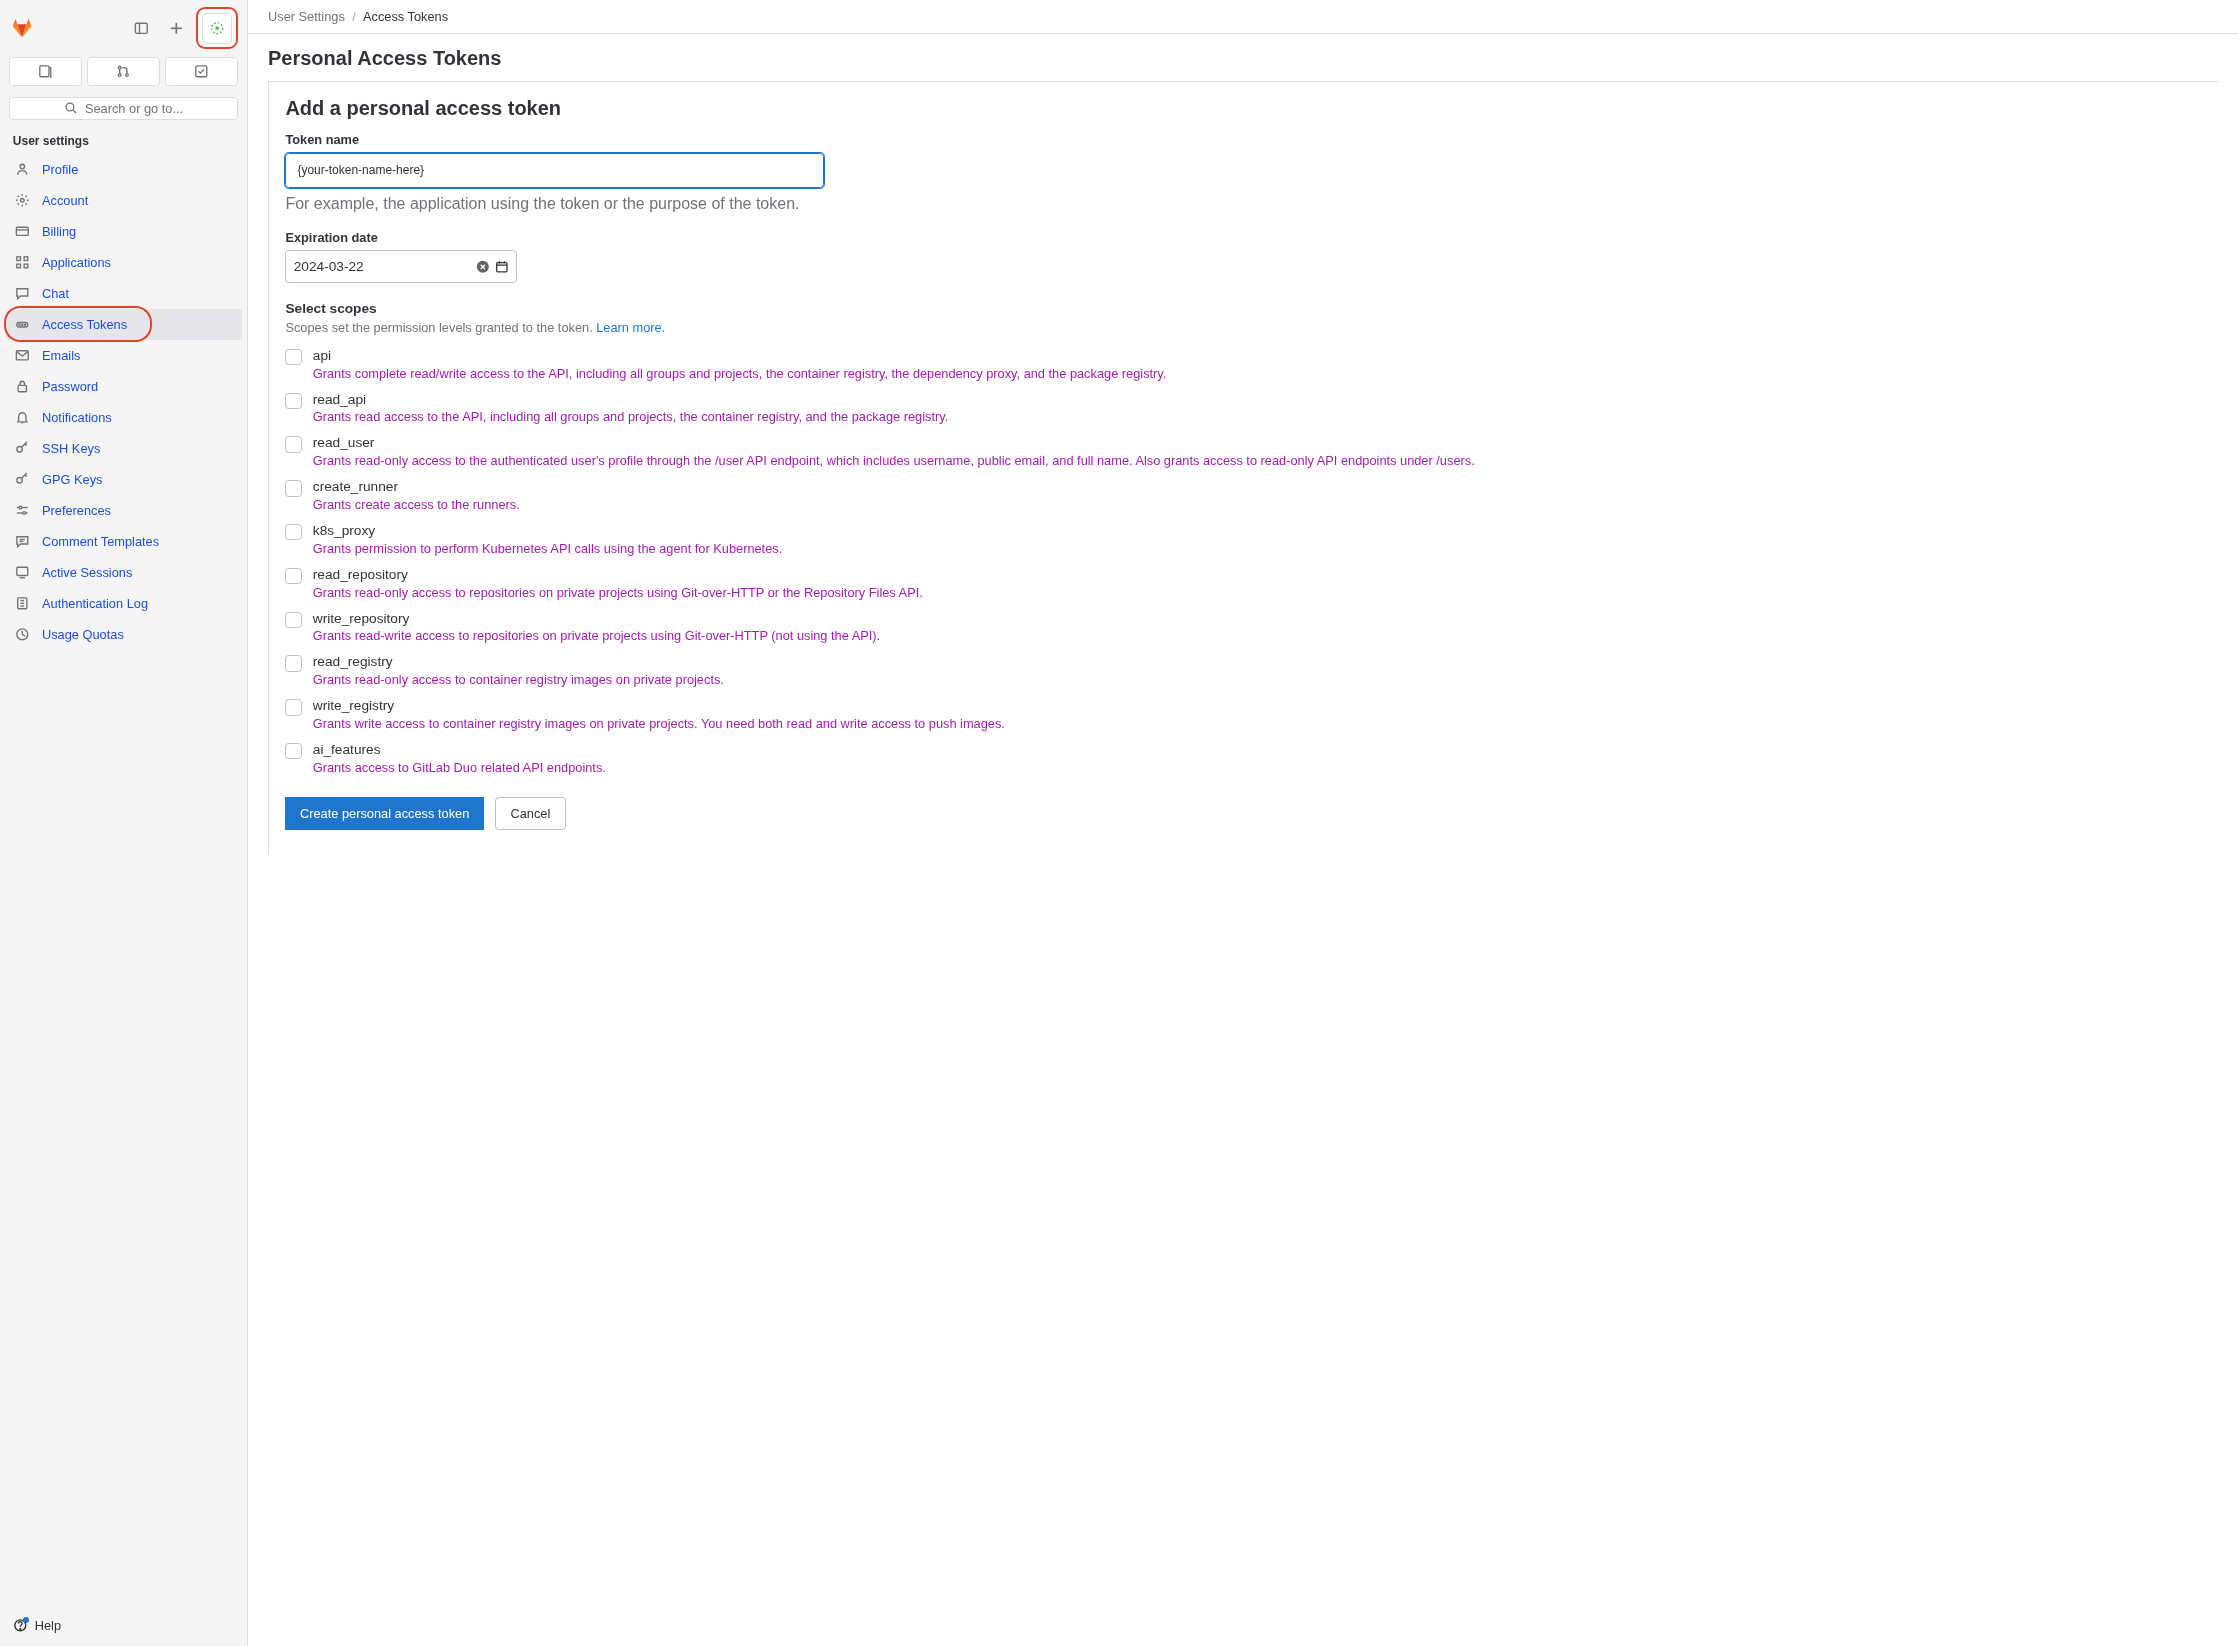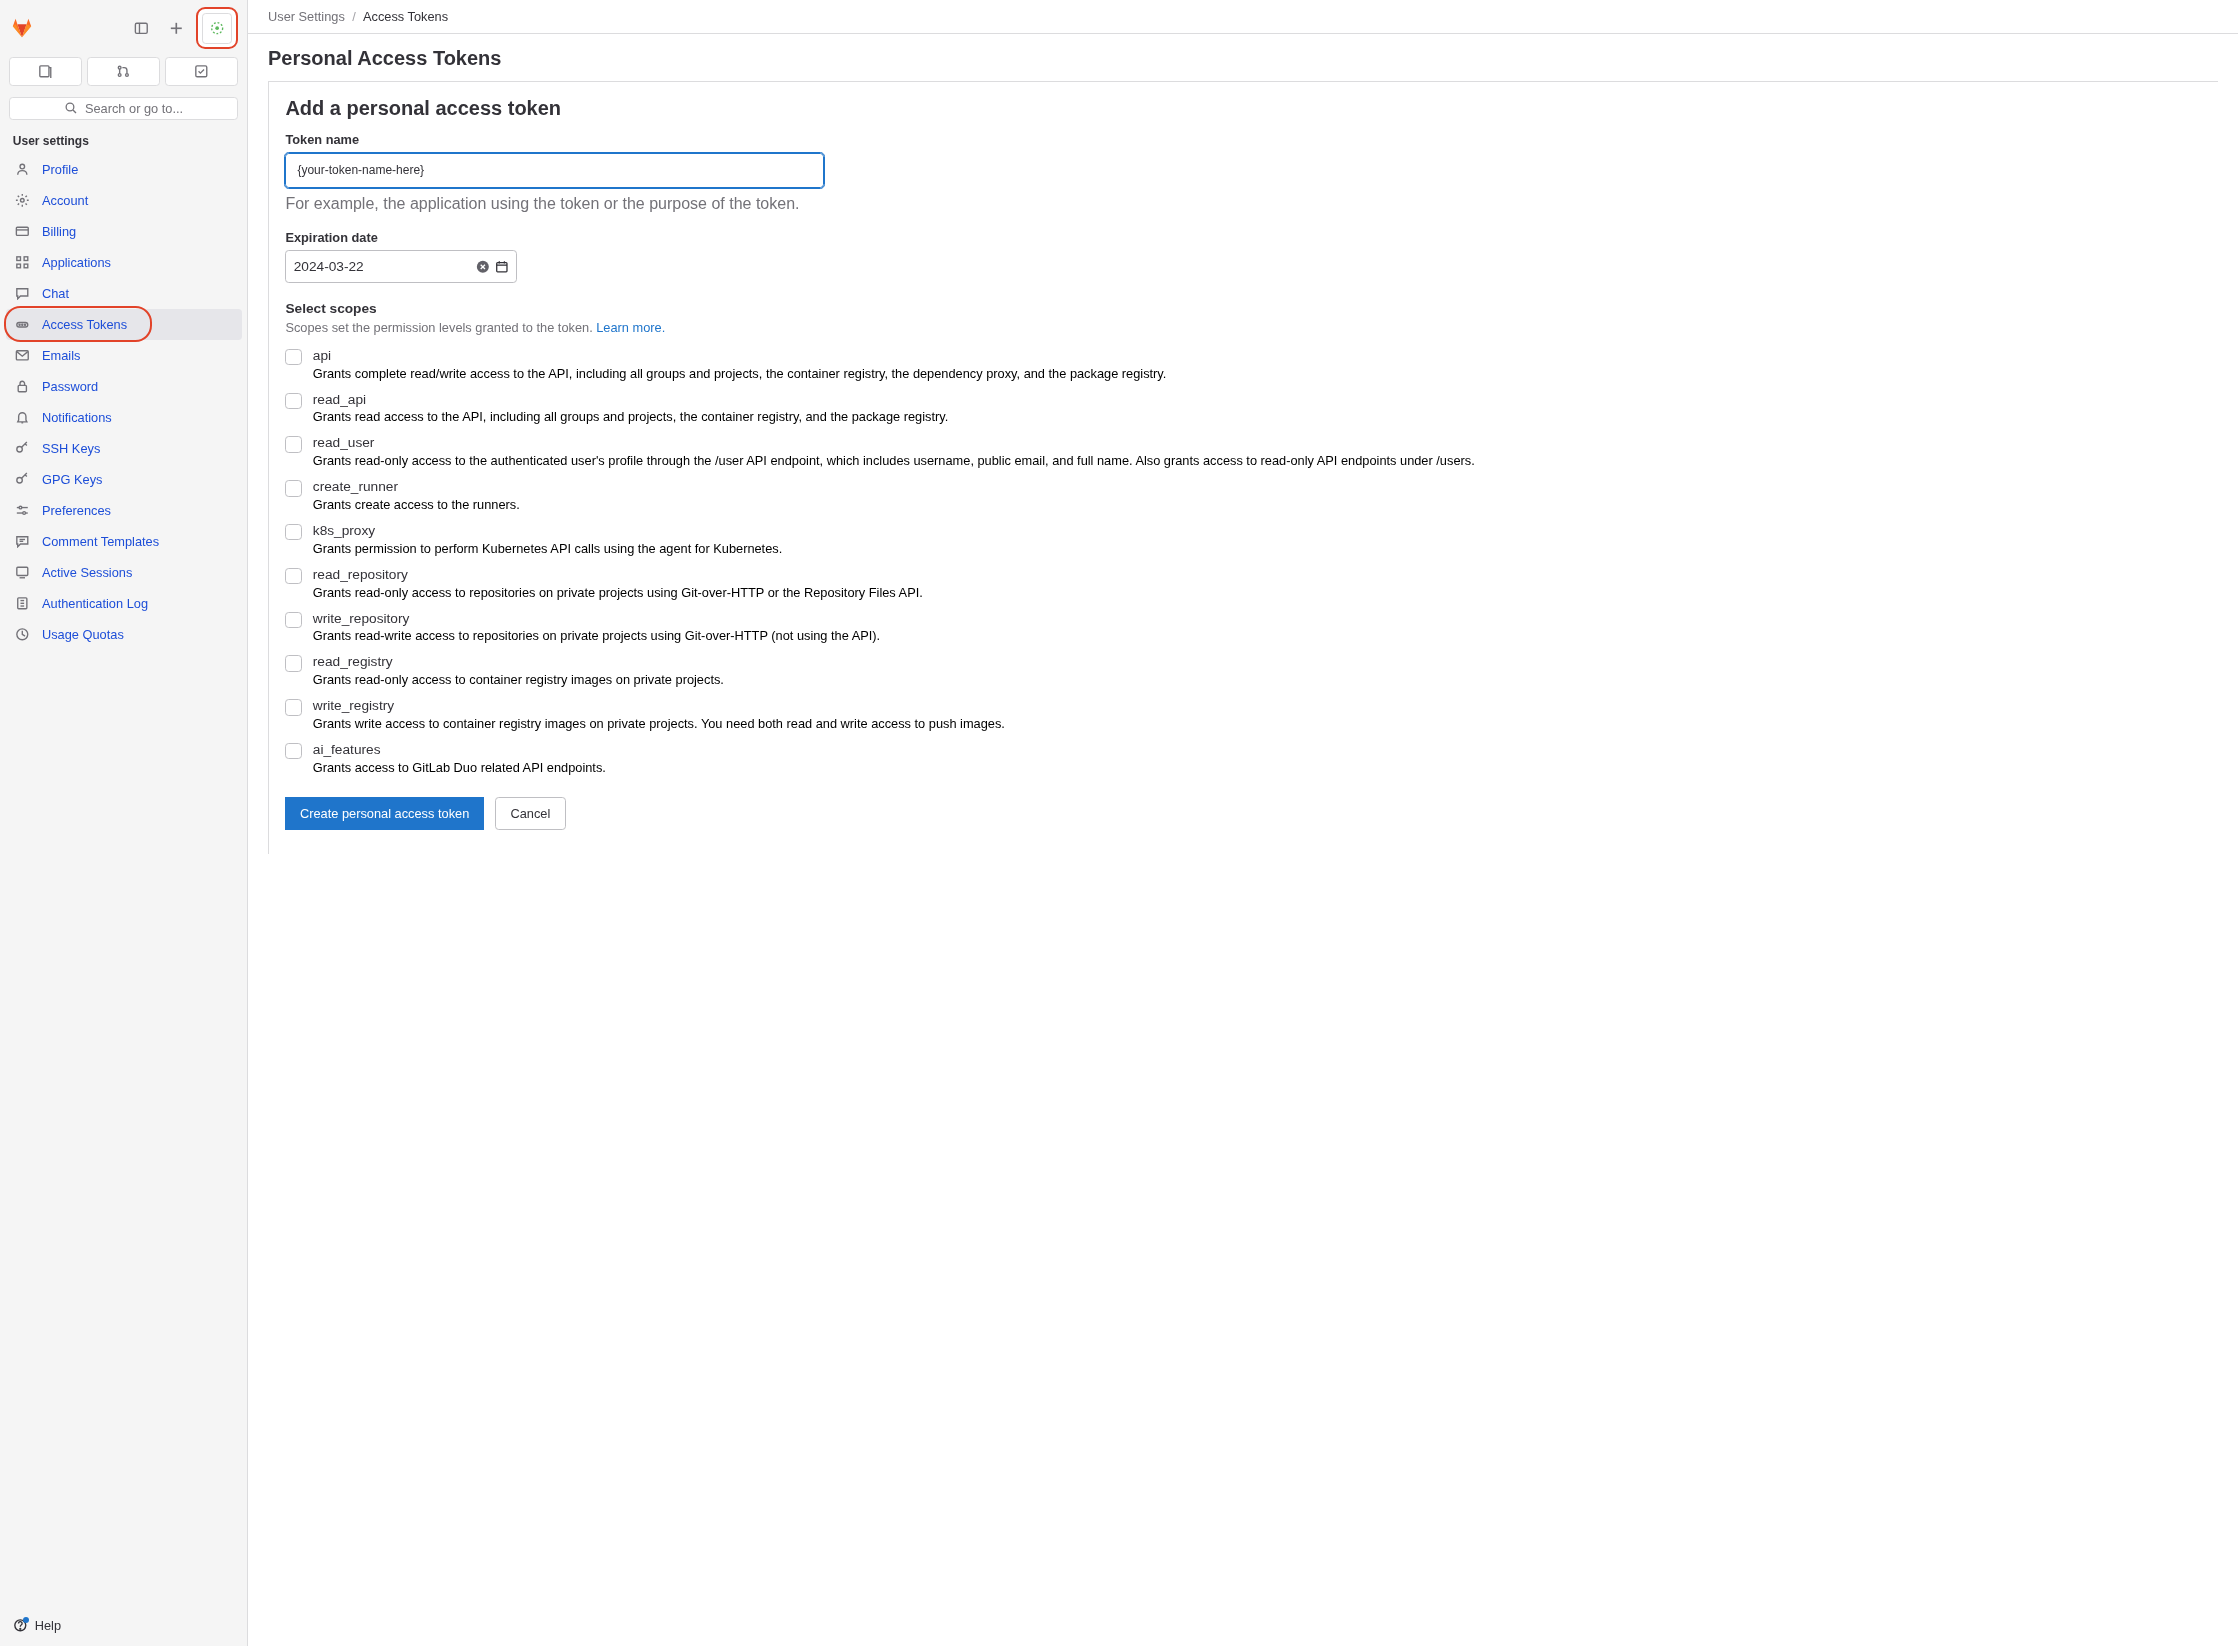--- a/index.html
+++ b/index.html
@@ -44,21 +44,21 @@
 .date-input-group .dcal { width:16.4px; height:16.4px; color:#333238; cursor:pointer; display:flex; align-items:center; justify-content:center; }
 .scopes-section { margin-top:18.3px; }
 .scopes-title { font-size:13.7px; font-weight:600; }
 .scopes-help { font-size:12.8px; color:#737278; margin-top:3.7px; }
 .scopes-help a { color:#1f75cb; text-decoration:none; }
 .scope-list { margin-top:12.8px; display:flex; flex-direction:column; gap:9.1px; }
 .scope-item { display:flex; gap:11px; align-items:flex-start; }
 .scope-item input[type=checkbox] { width:16.4px; height:16.4px; margin-top:0.9px; border:0.9px solid #bfbfc3; border-radius:3.7px; appearance:none; cursor:pointer; flex-shrink:0; }
 .scope-text { flex:1; }
 .scope-name { font-size:13.7px; color:#333238; font-weight:400; }
-.scope-desc { font-size:12.8px; color:#000000; margin-top:1.8px; line-height:1.4; }
+.scope-desc { font-size:12.8px; color:#a21caf; margin-top:1.8px; line-height:1.4; }
 .form-actions { margin-top:20px; display:flex; gap:11px; }
 .btn-primary { background:#1f75cb; color:#fff; border:none; border-radius:0; padding:8.2px 14.6px; font-size:12.8px; font-weight:500; cursor:pointer; }
 .btn-secondary { background:#fff; color:#333238; border:0.9px solid #bfbfc3; border-radius:3.7px; padding:8.2px 14.6px; font-size:12.8px; cursor:pointer; }
 svg { display:block; }
 </style>
 </head>
 <body>
 
 <div class="app">
   <aside class="sidebar">

